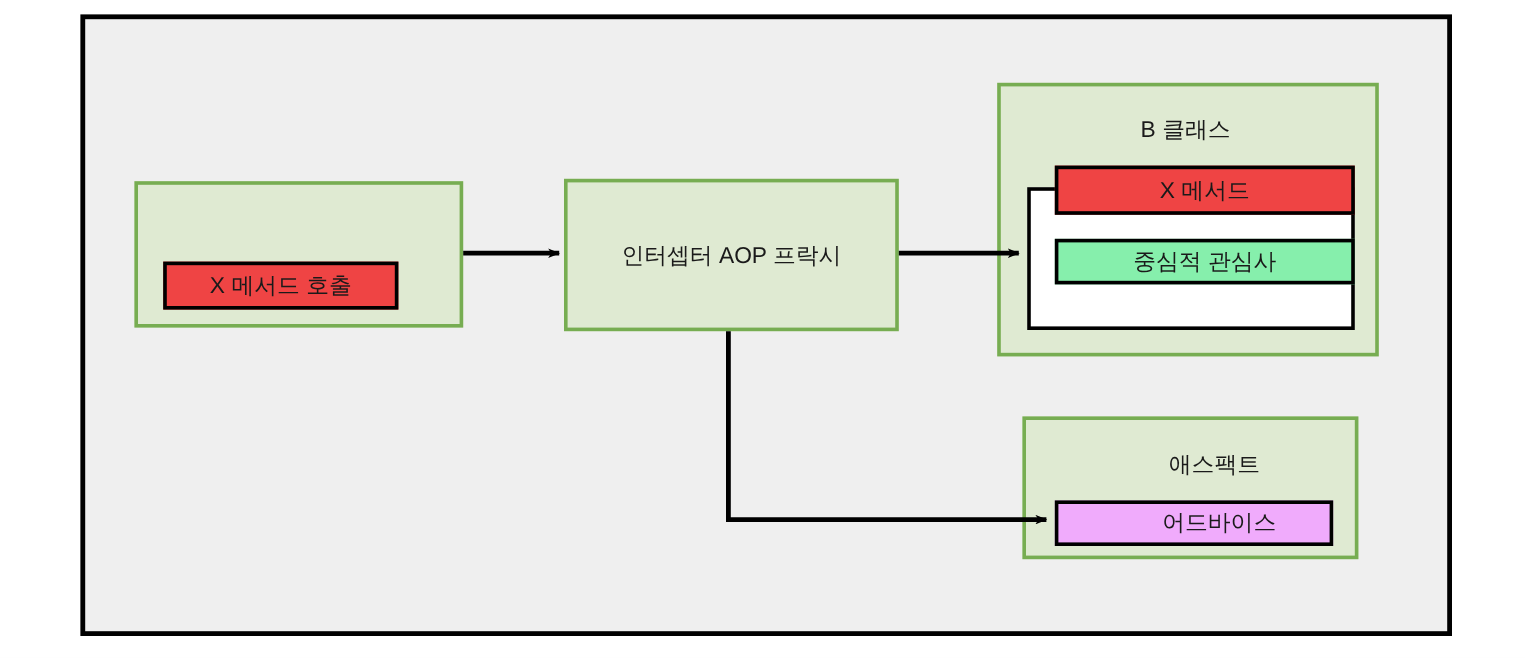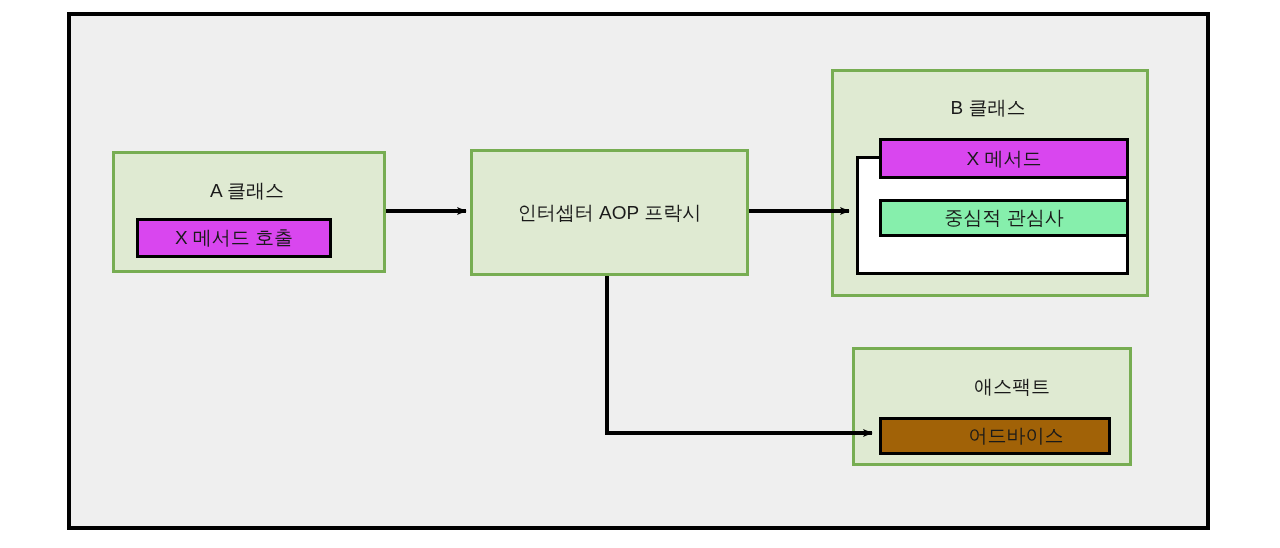--- a/index.html
+++ b/index.html
@@ -51,23 +51,23 @@
     position: absolute;
     border: 3px solid #000000;
     box-sizing: border-box;
     display: flex;
     align-items: center;
     justify-content: center;
     font-size: 19px;
     color: #1a1a1a;
     white-space: nowrap;
   }
-  .fill-blue   { background: #d946ef; }
+  .fill-blue   { background: #ef4444; }
   .fill-salmon { background: #86efac; }
-  .fill-yellow { background: #a16207; padding-left: 42px; }
+  .fill-yellow { background: #f0abfc; padding-left: 42px; }
 
   
   .inner-shell {
     position: absolute;
     background: #ffffff;
     border: 3px solid #000000;
     box-sizing: border-box;
   }
 
   
@@ -103,21 +103,20 @@
   }
 </style>
 </head>
 <body>
 
 <div id="canvas">
 
   <div class="outer-frame"></div>
 
   <div class="group-box" id="node-a-class">
-    <div class="group-title">A 클래스</div>
     <div class="member-box fill-blue" id="member-x-call">X 메서드 호출</div>
   </div>
 
   <div class="group-box" id="node-proxy">
     <div id="proxy-label">인터셉터 AOP 프락시</div>
   </div>
 
   <div class="group-box" id="node-b-class">
     <div class="group-title">B 클래스</div>
     <div class="inner-shell" id="b-inner-shell"></div>

